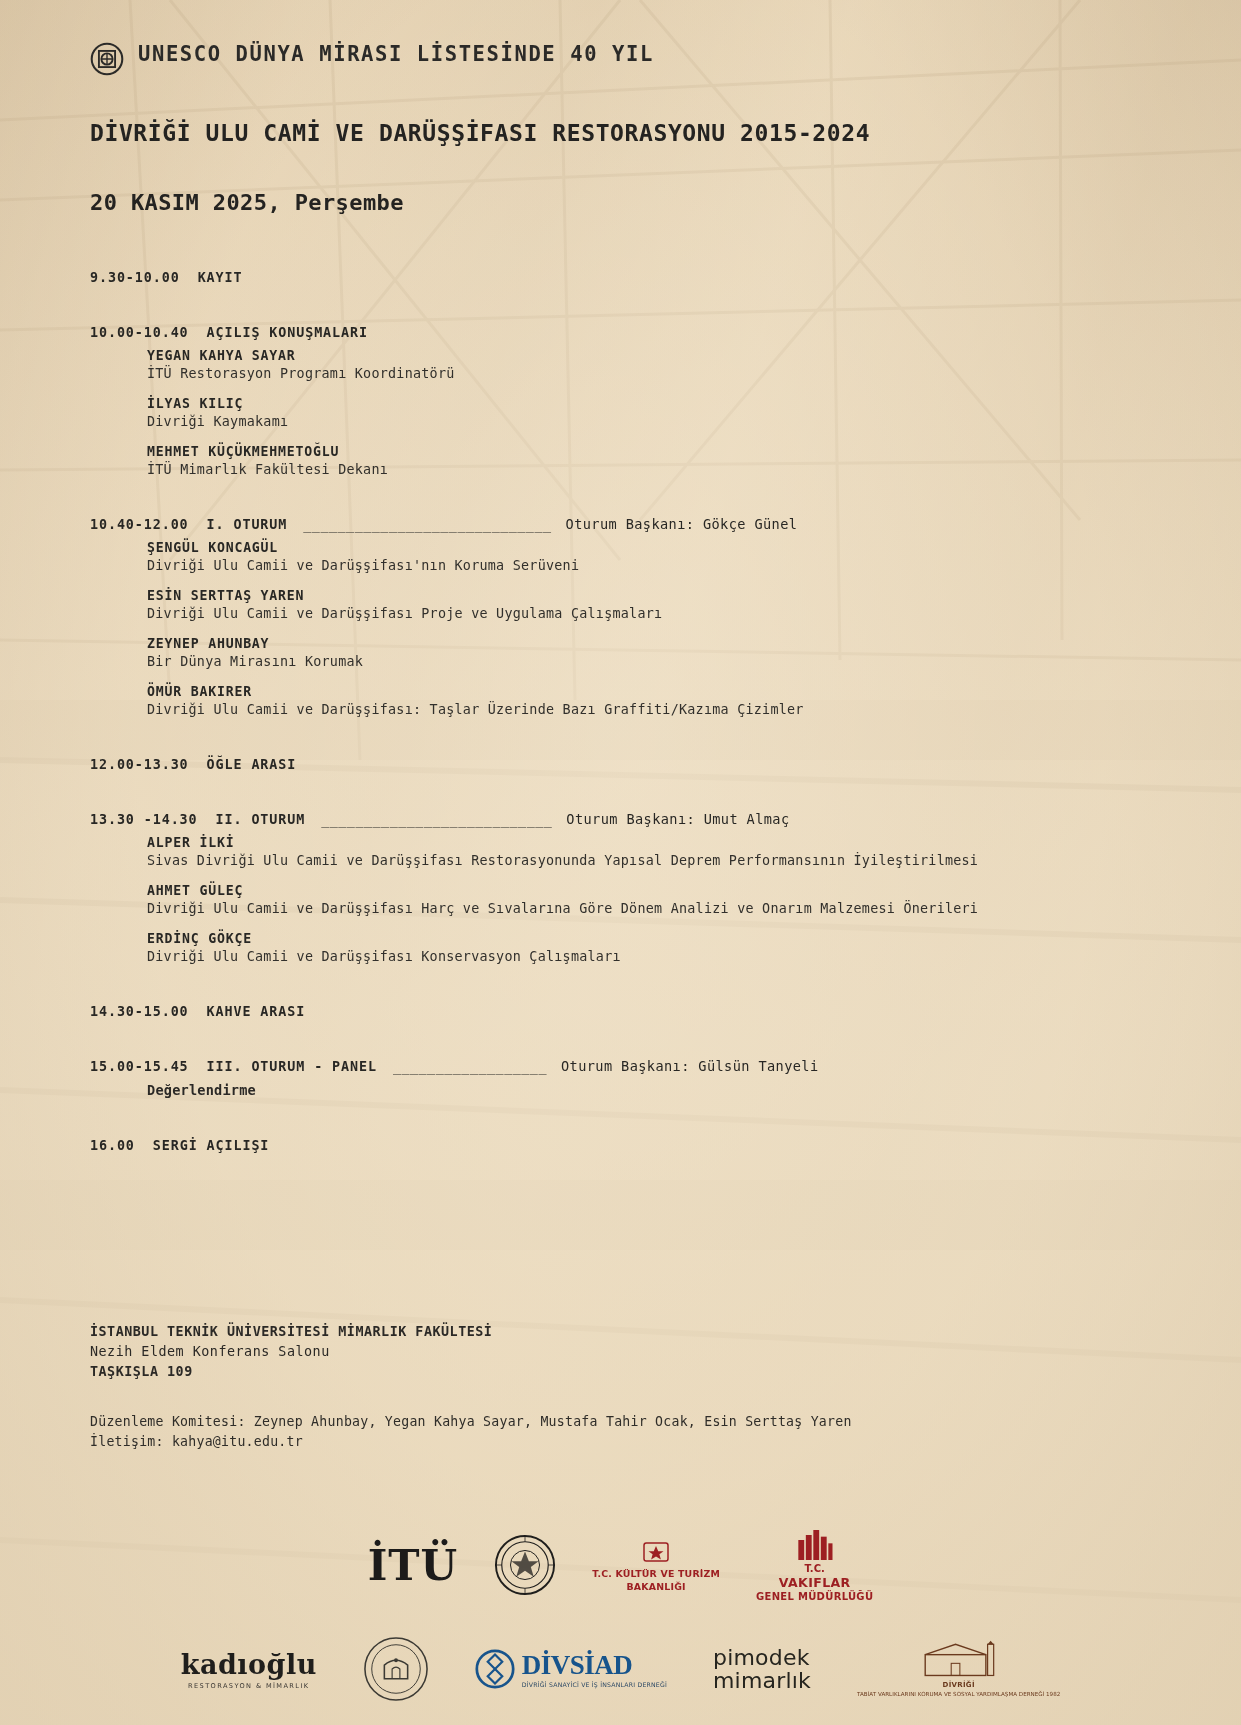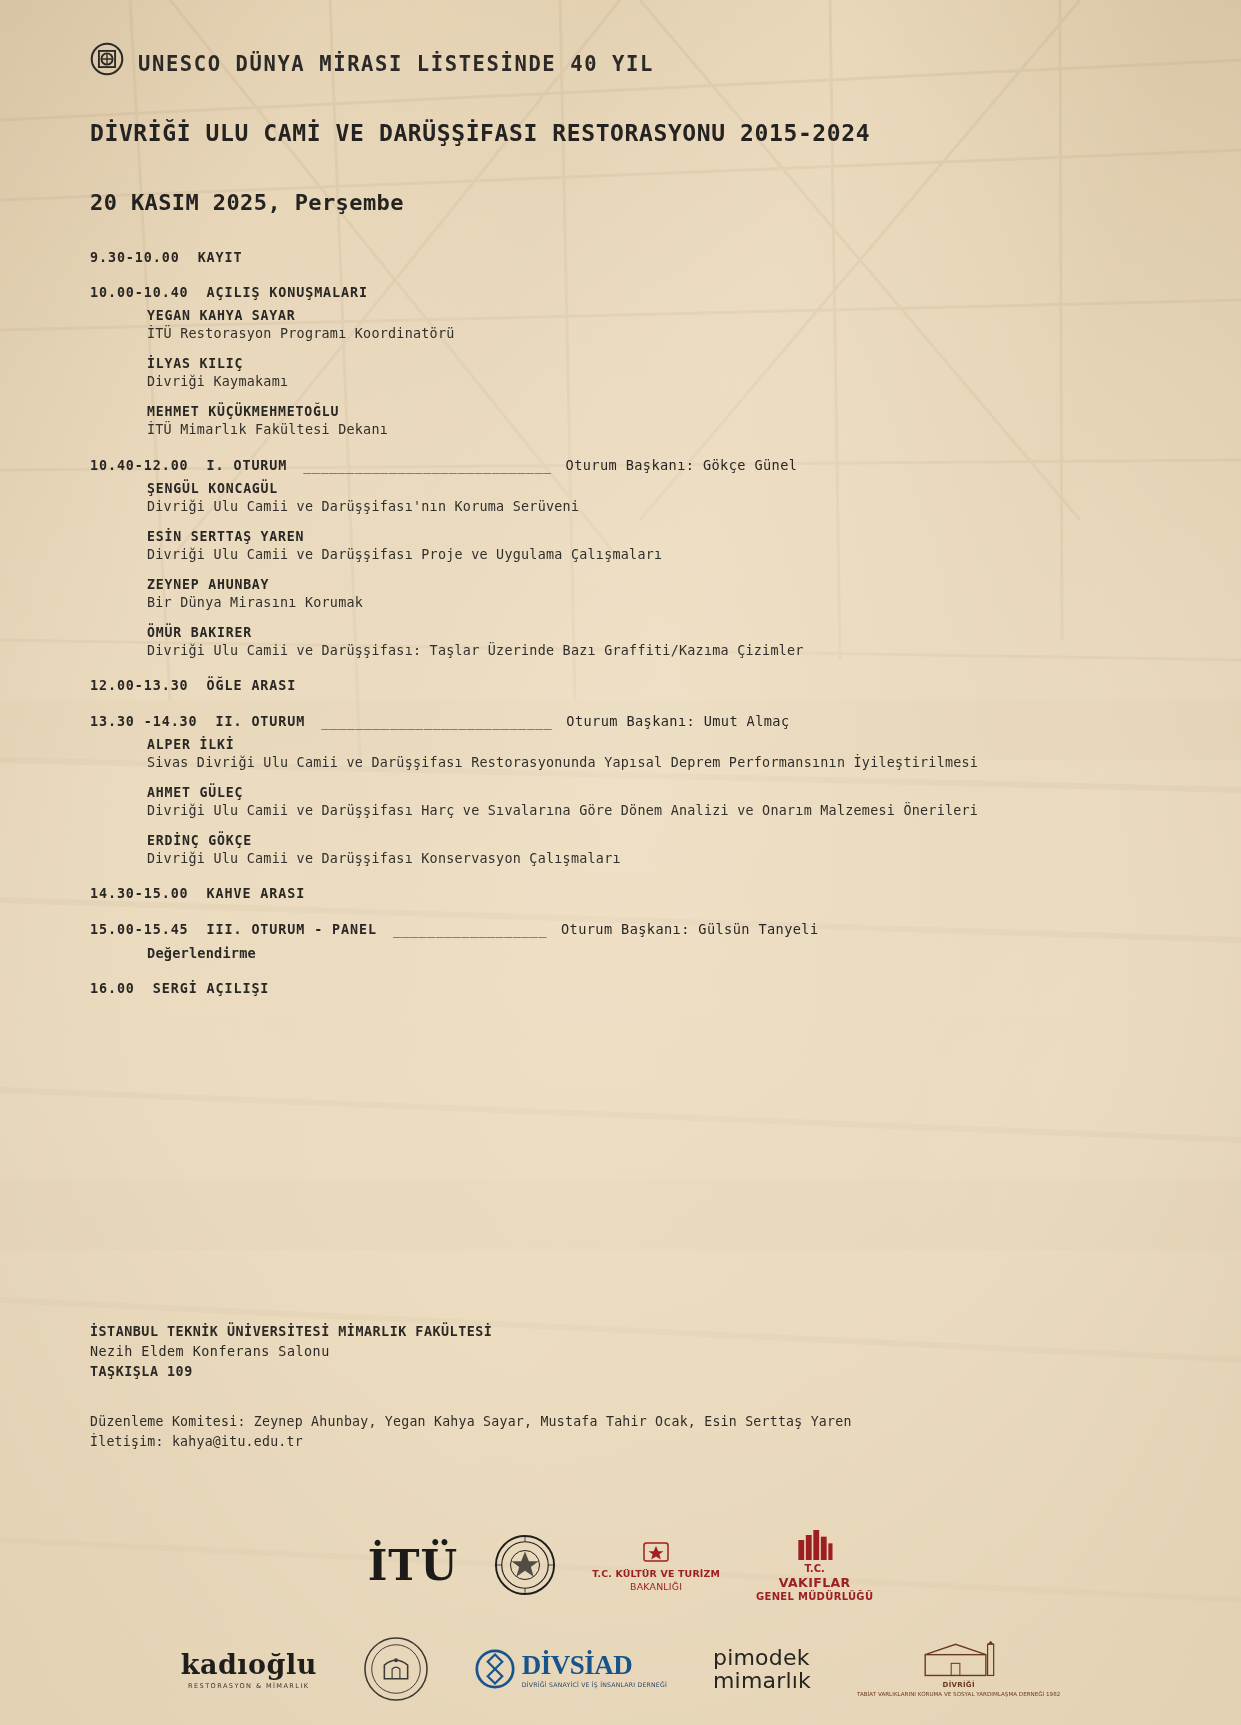--- a/index.html
+++ b/index.html
@@ -45,21 +45,21 @@
 
   .content {
     position: relative;
     z-index: 10;
     padding: 0;
   }
 
   
   .unesco-row {
     display: flex;
-    align-items: flex-end;
+    align-items: flex-start;
     gap: 14px;
     position: absolute;
     left: 90px;
     top: 42px;
   }
   .unesco-emblem {
     width: 34px;
     height: 34px;
     flex: 0 0 34px;
   }
@@ -109,20 +109,21 @@
     display: flex;
     align-items: baseline;
     white-space: nowrap;
   }
   .slot-time {
     display: inline-block;
   }
   .slot-label {
     display: inline-block;
     margin-left: 18px;
+    margin-top: 20px;
   }
   .slot-rule {
     display: inline-block;
     margin-left: 16px;
     margin-right: 14px;
     letter-spacing: 0.5px;
     font-weight: normal;
     color: #3a3833;
   }
   .slot-chair {
@@ -220,21 +221,21 @@
     align-items: center;
     gap: 2px;
     text-align: right;
   }
   .kultur-emblem { width: 30px; height: 28px; }
   .kultur-t1 {
     font-size: 9.4px; font-weight: bold; color: #9d1f22; letter-spacing: 0.2px;
     font-family: "DejaVu Sans", sans-serif;
   }
   .kultur-t2 {
-    font-size: 9.4px; font-weight: normal; color: #9d1f22; letter-spacing: 0.2px;
+    font-size: 9.4px; font-weight: bold; color: #9d1f22; letter-spacing: 0.2px;
     font-family: "DejaVu Sans", sans-serif;
   }
   .vakiflar {
     display: flex; flex-direction: column; align-items: center; gap: 1px;
   }
   .vakiflar-mark { width: 40px; height: 34px; }
   .vakiflar-t0 { font-size: 10px; font-weight: bold; color: #9d1f22; font-family: "DejaVu Sans", sans-serif; text-align: right;}
   .vakiflar-t1 { font-size: 12.5px; font-weight: bold; color: #9d1f22; letter-spacing: 0.4px; font-family: "DejaVu Sans", sans-serif;}
   .vakiflar-t2 { font-size: 10px; font-weight: bold; color: #9d1f22; letter-spacing: 0.3px; font-family: "DejaVu Sans", sans-serif;}
 

